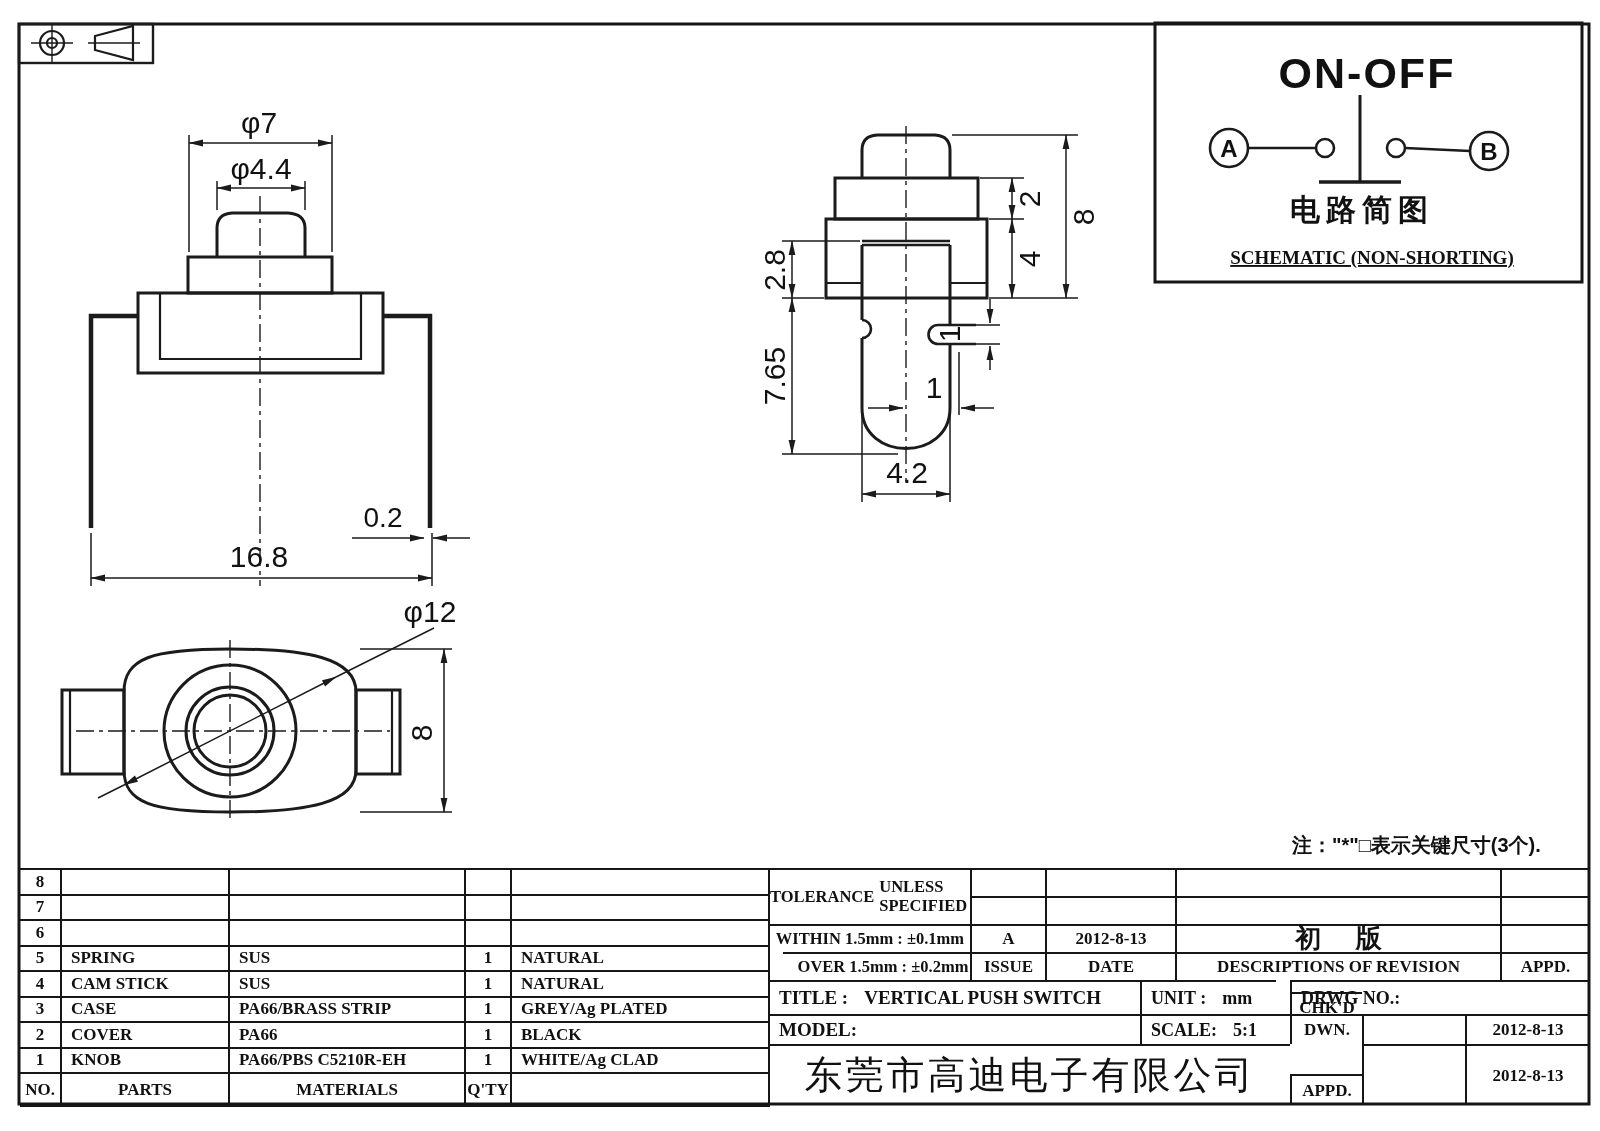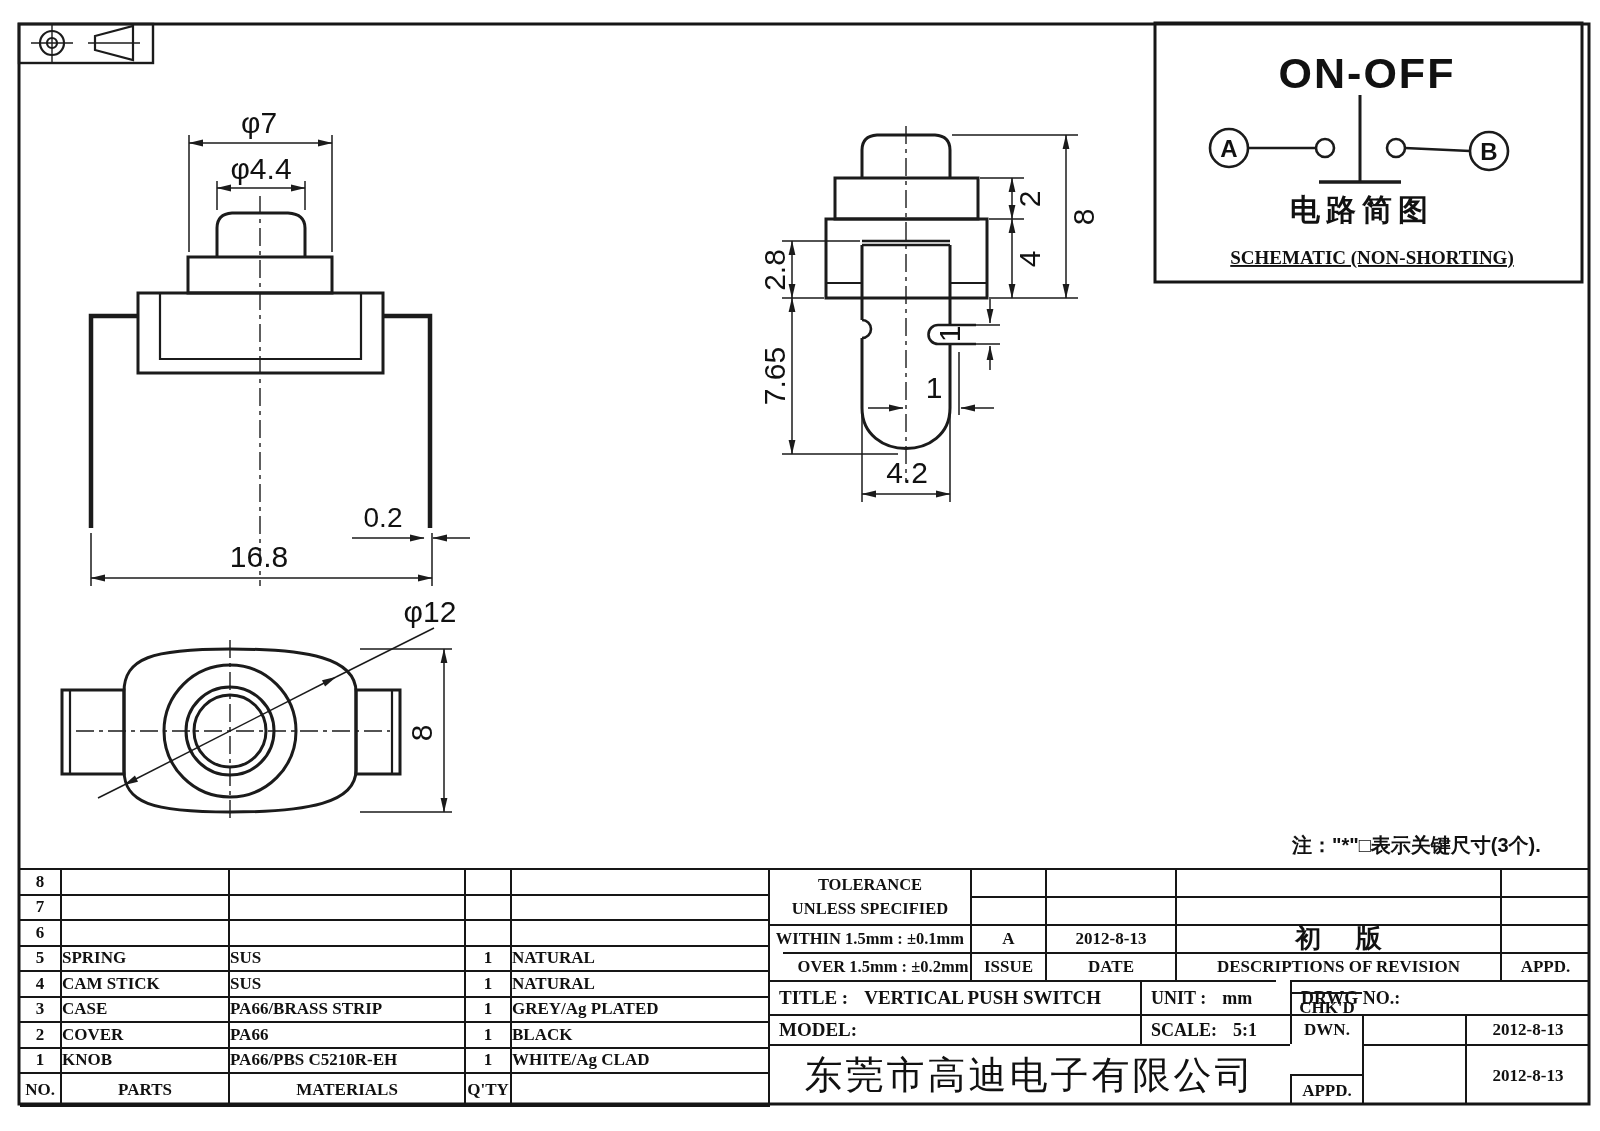--- a/index.html
+++ b/index.html
@@ -19,22 +19,22 @@
      font-weight:bold;font-size:17px;line-height:1.15;}
   .bt{border-top:2px solid #161616;}
   .bl{border-left:2px solid #161616;}
   .lft{justify-content:flex-start;padding-left:9px;}
   .pg{position:absolute;left:20px;top:868px;width:750px;height:237px;box-sizing:border-box;
       border-top:2px solid #161616;display:grid;
       grid-template-columns:42px 168px 236px 46px 1fr;
       grid-template-rows:repeat(8,25.5px) 33px;}
   .pg>div{box-sizing:border-box;border-right:2px solid #161616;border-bottom:2px solid #161616;
       display:flex;align-items:center;justify-content:center;font-weight:bold;font-size:17px;}
-  .pg>div.lv{justify-content:flex-start;padding-left:0;}
-  .tol2{flex-direction:column;justify-content:center;gap:5px;font-size:16.5px;}
+  .pg>div.lv{justify-content:flex-start;padding-left:9px;}
+  .tol2{flex-direction:row;justify-content:center;gap:5px;font-size:16.5px;}
   .big-cn{font-size:38px;letter-spacing:3px;font-family:"Liberation Sans",sans-serif;font-weight:500;}
   .rev-cn{font-size:26px;letter-spacing:14px;padding-left:14px;}
   .tbl-lbl{gap:16px;font-size:19px;}
   .sm{font-size:16.5px;}
 </style>
 </head>
 <body>
 
 <div class="sheet">
 

